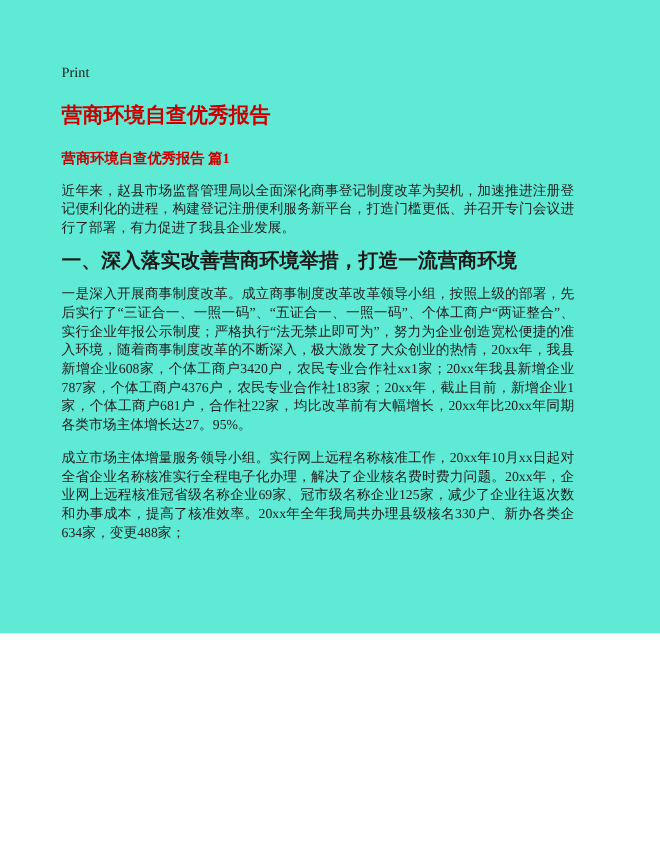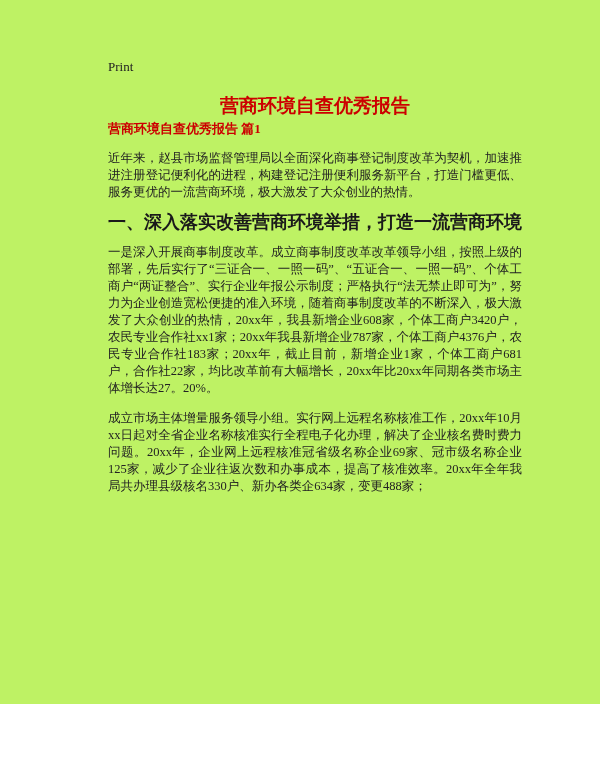--- a/index.html
+++ b/index.html
@@ -3,56 +3,56 @@
 <meta charset="utf-8">
 <style>
   html, body {
     margin: 0;
     padding: 0;
     background: #ffffff;
   }
   .page {
     position: relative;
     width: 600px;
-    height: 704px;
-    background: #bef264;
+    height: 576px;
+    background: #5eead4;
     overflow: hidden;
     font-family: "Liberation Serif", "DejaVu Serif", serif;
     color: #222222;
     box-sizing: border-box;
-    padding: 57px 78px 0 108px;
+    padding: 57px 78px 0 56px;
   }
   .print-link {
     display: inline-block;
     font-size: 13px;
     line-height: 16px;
     color: #222222;
     text-decoration: none;
     cursor: pointer;
   }
   .doc-title {
     font-size: 19px;
     line-height: 25px;
     font-weight: bold;
-    text-align: center;
+    text-align: left;
     color: #cc0000;
     margin: 18px 0 0 0;
   }
   .doc-subtitle {
     font-size: 12.5px;
     line-height: 16px;
     color: #cc0000;
     margin: 14px 0 0 0;
   }
   .doc-section-heading {
     font-size: 13px;
     line-height: 17px;
     font-weight: bold;
     color: #cc0000;
-    margin: 2px 0 0 0;
+    margin: 17px 0 0 0;
   }
   .body-para {
     font-size: 12.5px;
     line-height: 17px;
     color: #222222;
     margin: 13px 0 0 0;
     text-align: justify;
   }
   .part-heading {
     font-size: 18px;
@@ -67,23 +67,23 @@
 
 <div class="page">
 
   <a class="print-link">Print</a>
 
   <h1 class="doc-title">营商环境自查优秀报告</h1>
 
 
   <h2 class="doc-section-heading">营商环境自查优秀报告 篇1</h2>
 
-  <p class="body-para">近年来，赵县市场监督管理局以全面深化商事登记制度改革为契机，加速推进注册登记便利化的进程，构建登记注册便利服务新平台，打造门槛更低、服务更优的一流营商环境，极大激发了大众创业的热情。</p>
+  <p class="body-para">近年来，赵县市场监督管理局以全面深化商事登记制度改革为契机，加速推进注册登记便利化的进程，构建登记注册便利服务新平台，打造门槛更低、并召开专门会议进行了部署，有力促进了我县企业发展。</p>
 
   <h3 class="part-heading">一、深入落实改善营商环境举措，打造一流营商环境</h3>
 
-  <p class="body-para">一是深入开展商事制度改革。成立商事制度改革改革领导小组，按照上级的部署，先后实行了“三证合一、一照一码”、“五证合一、一照一码”、个体工商户“两证整合”、实行企业年报公示制度；严格执行“法无禁止即可为”，努力为企业创造宽松便捷的准入环境，随着商事制度改革的不断深入，极大激发了大众创业的热情，20xx年，我县新增企业608家，个体工商户3420户，农民专业合作社xx1家；20xx年我县新增企业787家，个体工商户4376户，农民专业合作社183家；20xx年，截止目前，新增企业1家，个体工商户681户，合作社22家，均比改革前有大幅增长，20xx年比20xx年同期各类市场主体增长达27。20%。</p>
+  <p class="body-para">一是深入开展商事制度改革。成立商事制度改革改革领导小组，按照上级的部署，先后实行了“三证合一、一照一码”、“五证合一、一照一码”、个体工商户“两证整合”、实行企业年报公示制度；严格执行“法无禁止即可为”，努力为企业创造宽松便捷的准入环境，随着商事制度改革的不断深入，极大激发了大众创业的热情，20xx年，我县新增企业608家，个体工商户3420户，农民专业合作社xx1家；20xx年我县新增企业787家，个体工商户4376户，农民专业合作社183家；20xx年，截止目前，新增企业1家，个体工商户681户，合作社22家，均比改革前有大幅增长，20xx年比20xx年同期各类市场主体增长达27。95%。</p>
 
 
   <p class="body-para">成立市场主体增量服务领导小组。实行网上远程名称核准工作，20xx年10月xx日起对全省企业名称核准实行全程电子化办理，解决了企业核名费时费力问题。20xx年，企业网上远程核准冠省级名称企业69家、冠市级名称企业125家，减少了企业往返次数和办事成本，提高了核准效率。20xx年全年我局共办理县级核名330户、新办各类企634家，变更488家；</p>
 
 
 </div>
 
 </body></html>

